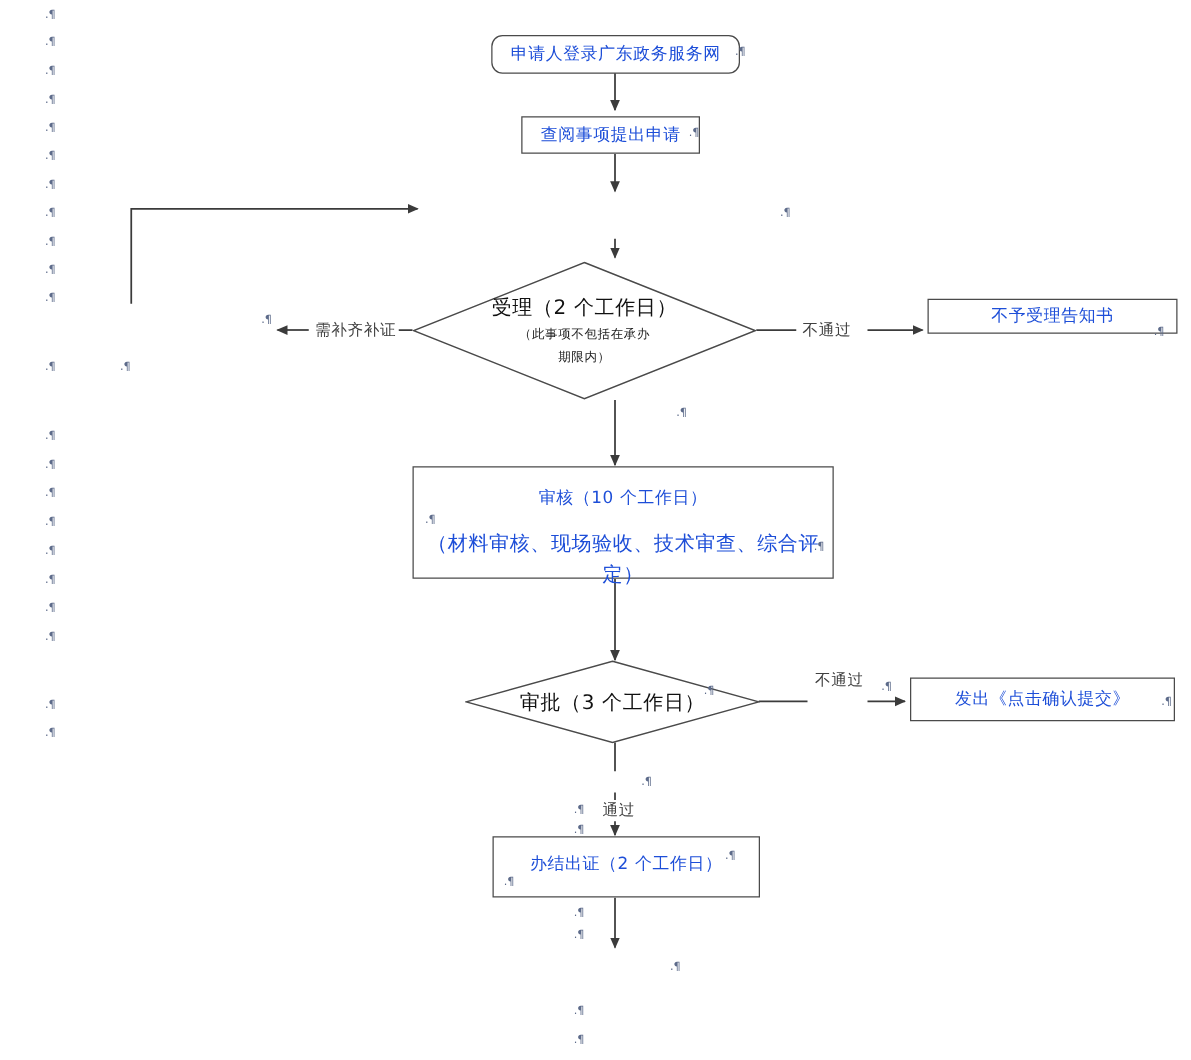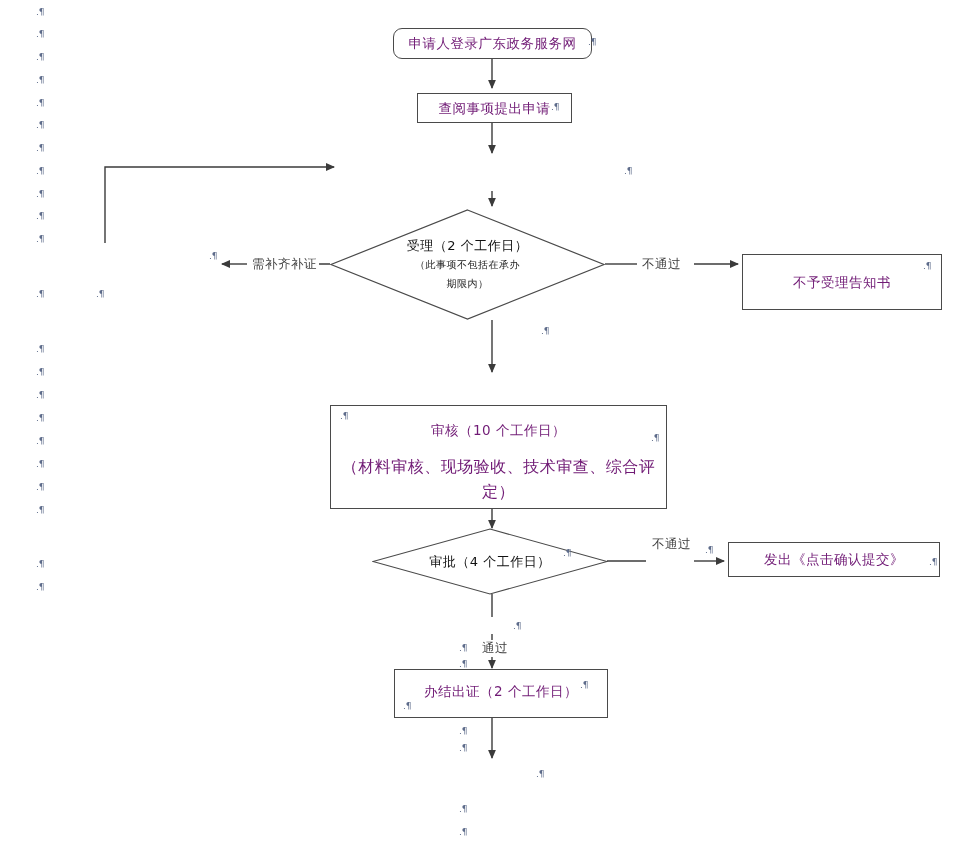--- a/index.html
+++ b/index.html
@@ -32,42 +32,42 @@
     box-sizing: border-box;
     border: 1px solid #4a4a4a;
     background: #ffffff;
     display: flex;
     flex-direction: column;
     align-items: center;
     justify-content: center;
     text-align: center;
     font-size: 13.5px;
     line-height: 1.55;
-    color: #701a75;
+    color: #1d4ed8;
     letter-spacing: 0.5px;
   }
   .node.rounded {
     border-radius: 9px;
   }
   .node .line2 {
     font-size: 16px;
     margin-top: 14px;
   }
   .diamond-wrap {
     position: absolute;
     display: flex;
     flex-direction: column;
     align-items: center;
     justify-content: center;
     text-align: center;
     color: #111111;
     letter-spacing: 0.5px;
   }
   .diamond-wrap .dtext-main {
-    font-size: 13px;
+    font-size: 16px;
     line-height: 1.5;
     position: relative;
     z-index: 2;
   }
   .diamond-wrap .dtext-sub {
     font-size: 10px;
     line-height: 1.9;
     position: relative;
     z-index: 2;
     color: #222222;
@@ -128,49 +128,49 @@
       <line x1="492" y1="634" x2="492" y2="668" marker-end="url(#ah)"></line>
 
       <line x1="492" y1="718" x2="492" y2="758" marker-end="url(#ah)"></line>
     </g>
   </svg>
 
   <div class="node rounded" style="left:393px; top:28px; width:199px; height:31px;">
     <span>申请人登录广东政务服务网</span>
   </div>
 
-  <div class="node" style="left:417px; top:93px; width:155px; height:30px;">
+  <div class="node" style="left:417px; top:93px; width:143px; height:30px;">
     <span>查阅事项提出申请</span>
   </div>
 
 
   <div class="diamond-wrap" style="left:330px; top:209px; width:275px; height:111px;">
     <svg width="275" height="111" style="position:absolute;left:0;top:0;">
       <polygon points="137.5,1 274,55.5 137.5,110 1,55.5" fill="#ffffff" stroke="#4a4a4a" stroke-width="1.2"></polygon>
     </svg>
     <span class="dtext-main">受理（2 个工作日）</span>
     <span class="dtext-sub">（此事项不包括在承办</span>
     <span class="dtext-sub">期限内）</span>
   </div>
 
 
-  <div class="node" style="left:742px; top:254px; width:200px; height:56px;">
+  <div class="node" style="left:742px; top:239px; width:200px; height:28px;">
     <span>不予受理告知书</span>
   </div>
 
-  <div class="node" style="left:330px; top:373px; width:337px; height:104px; justify-content:flex-start; padding-top:14px;margin-top:32px;">
+  <div class="node" style="left:330px; top:373px; width:337px; height:90px; justify-content:flex-start; padding-top:14px;">
     <span>审核（10 个工作日）</span>
     <span class="line2">（材料审核、现场验收、技术审查、综合评定）</span>
   </div>
 
   <div class="diamond-wrap" style="left:372px; top:528px; width:236px; height:67px;">
     <svg width="236" height="67" style="position:absolute;left:0;top:0;">
       <polygon points="118,1 235,33.5 118,66 1,33.5" fill="#ffffff" stroke="#4a4a4a" stroke-width="1.2"></polygon>
     </svg>
-    <span class="dtext-main">审批（4 个工作日）</span>
+    <span class="dtext-main">审批（3 个工作日）</span>
   </div>
 
   <div class="node" style="left:728px; top:542px; width:212px; height:35px;">
     <span>发出《点击确认提交》</span>
   </div>
 
   <div class="node" style="left:394px; top:669px; width:214px; height:49px; justify-content:flex-start; padding-top:11px;">
     <span>办结出证（2 个工作日）</span>
   </div>
 

